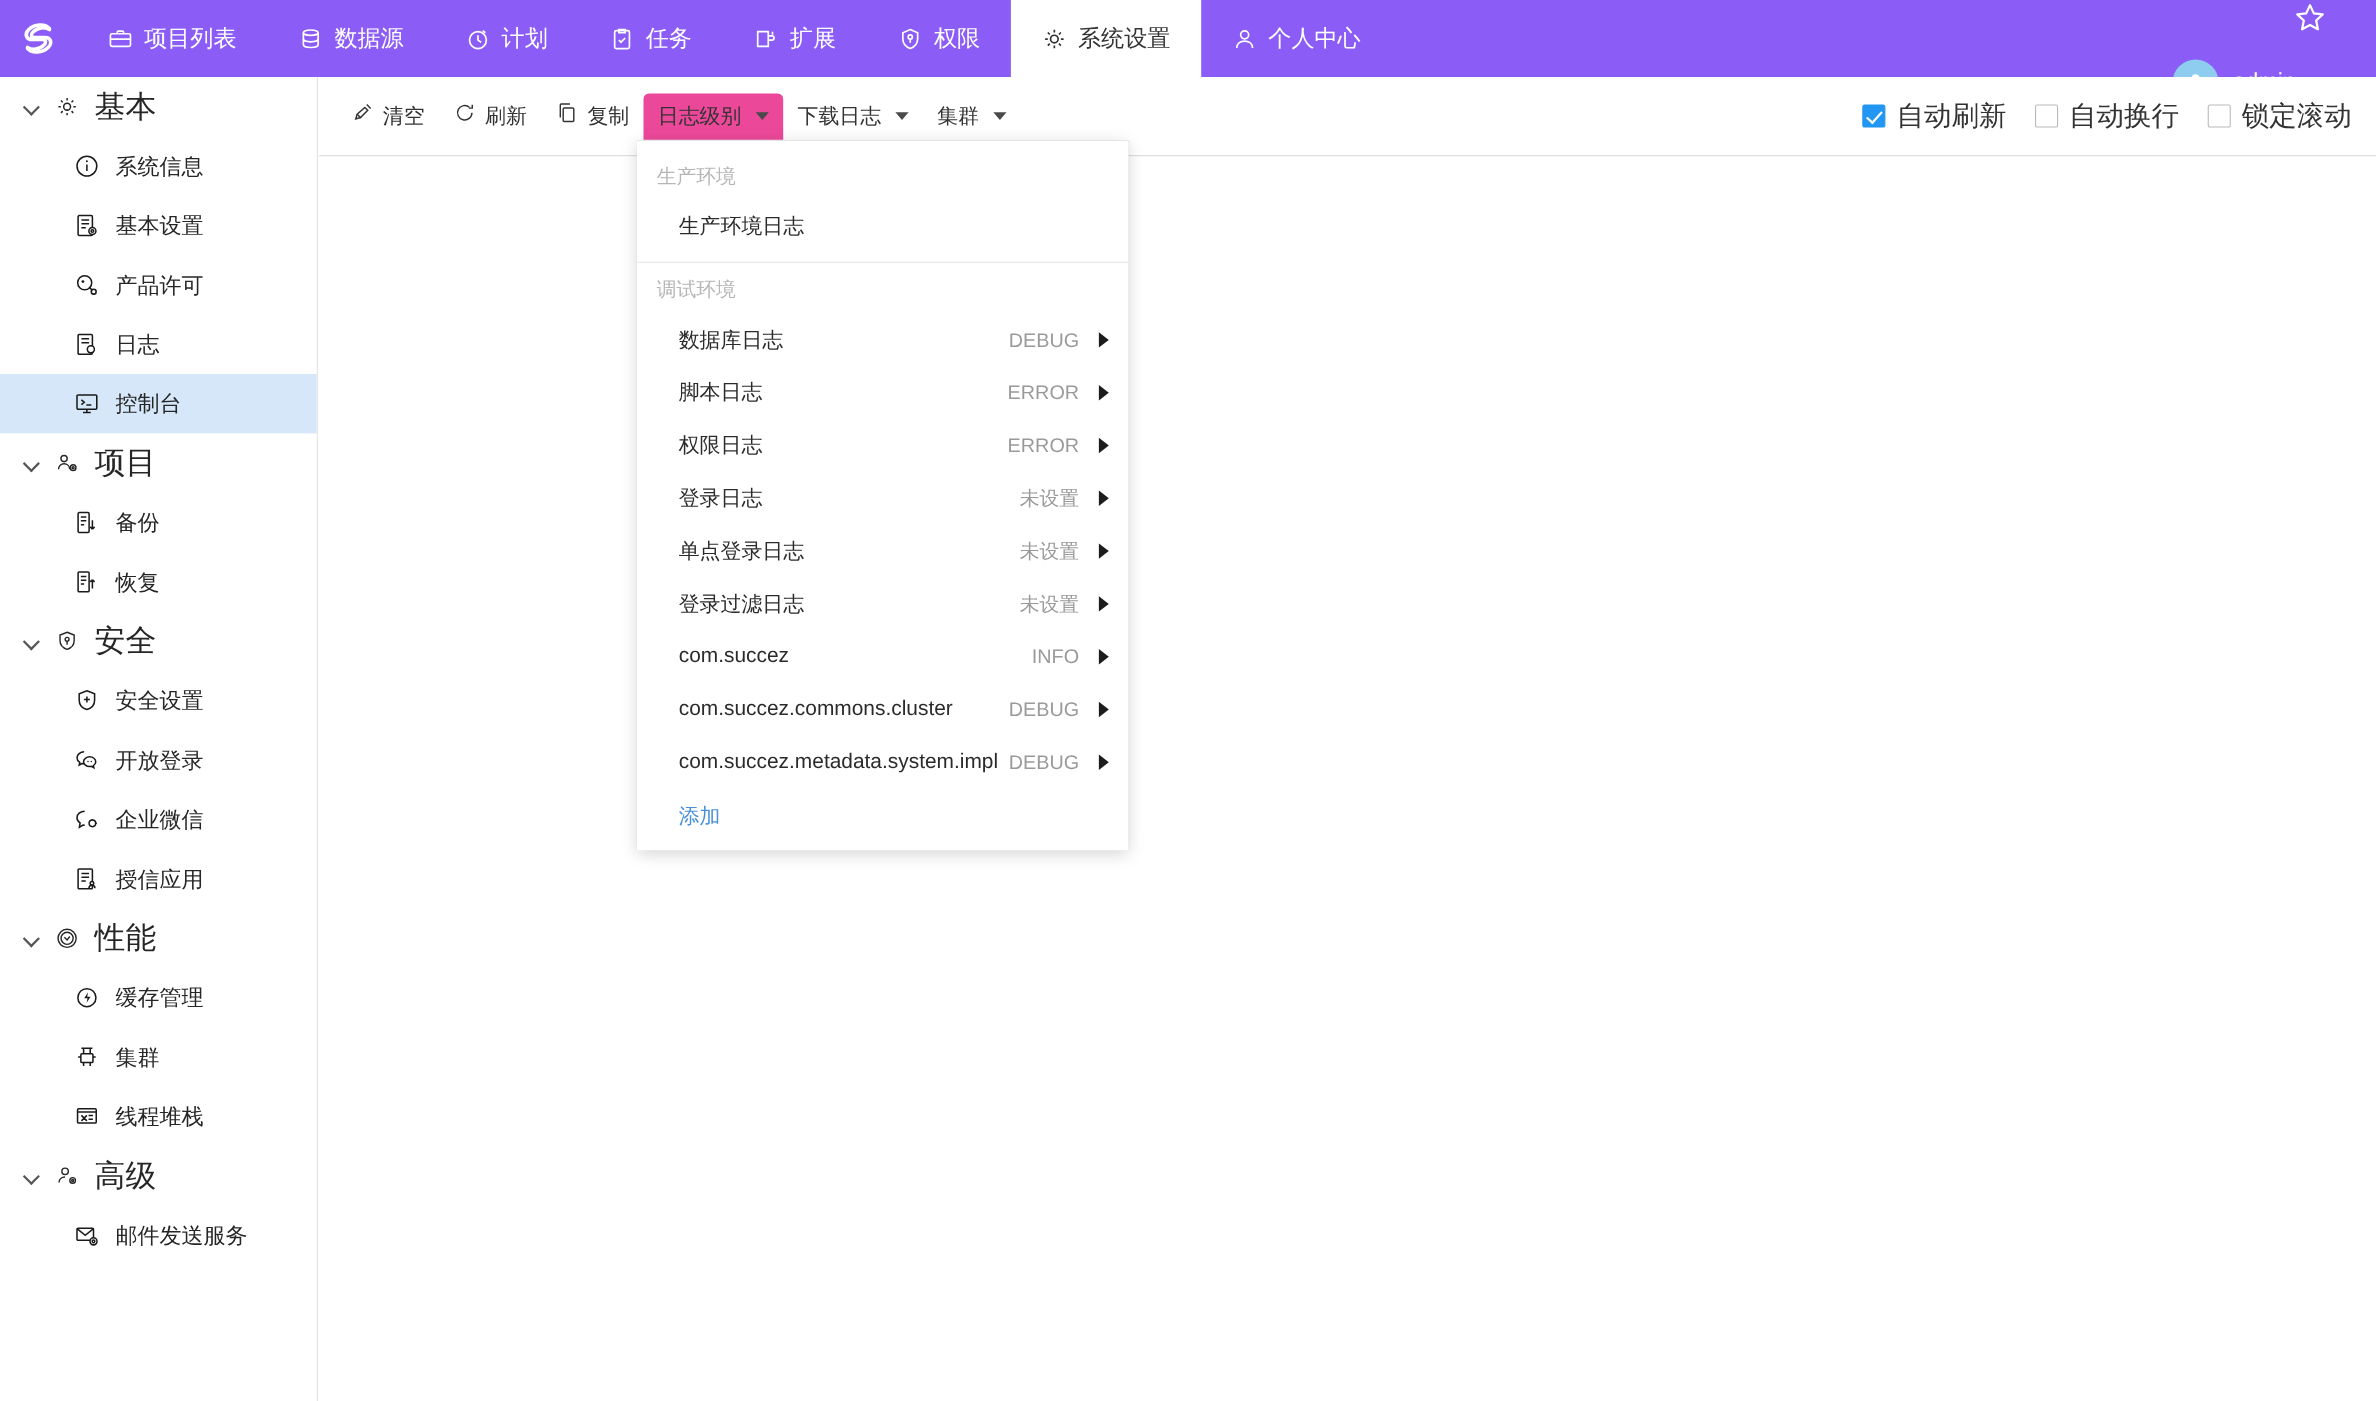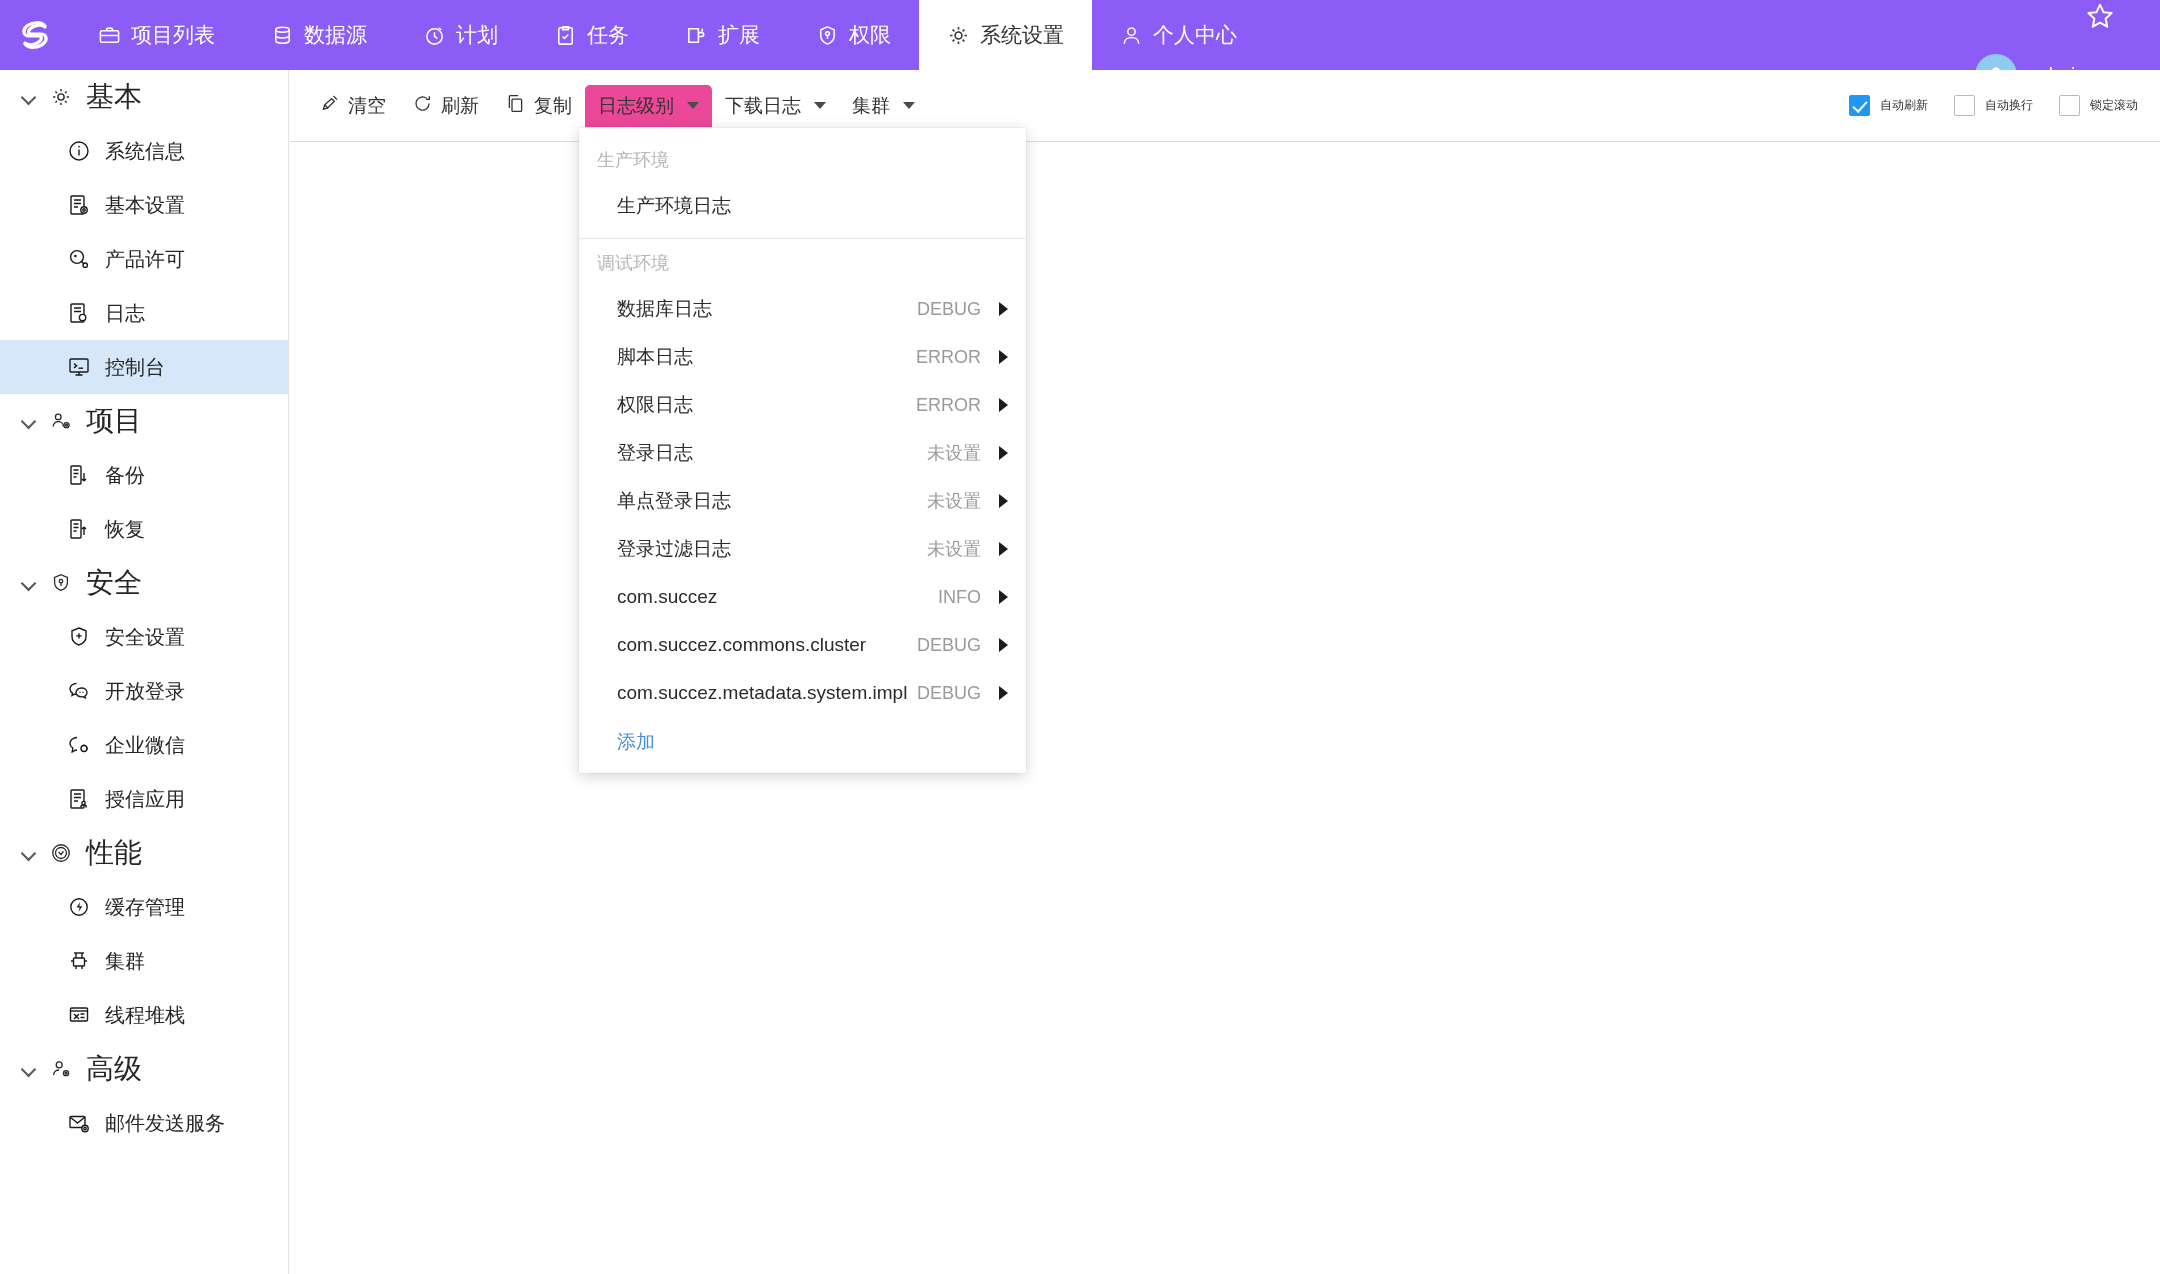--- a/index.html
+++ b/index.html
@@ -110,21 +110,21 @@
   }
   .caret-sm {
     width: 0; height: 0;
     border-left: 6px solid transparent;
     border-right: 6px solid transparent;
     border-top: 7px solid #4a4a4a;
     margin-left: 5px;
   }
   .tb-spacer { flex: 1 1 auto; }
   .tb-checks { display: flex; align-items: center; gap: 26px; }
-  .chk-wrap { display: flex; align-items: center; gap: 10px; font-size: 12px; color: #333; cursor: pointer; }
+  .chk-wrap { display: flex; align-items: center; gap: 10px; font-size: 25px; color: #333; cursor: pointer; }
   .chk {
     width: 21px; height: 21px; border: 1px solid #b9b9b9;
     border-radius: 2px; background: #fff;
     display: inline-block; position: relative; flex: 0 0 21px;
   }
   .chk.on { background: #2196f3; border-color: #2196f3; }
   .chk.on::after {
     content: ""; position: absolute; left: 6px; top: 2px;
     width: 6px; height: 12px;
     border-right: 2.5px solid #fff; border-bottom: 2.5px solid #fff;

